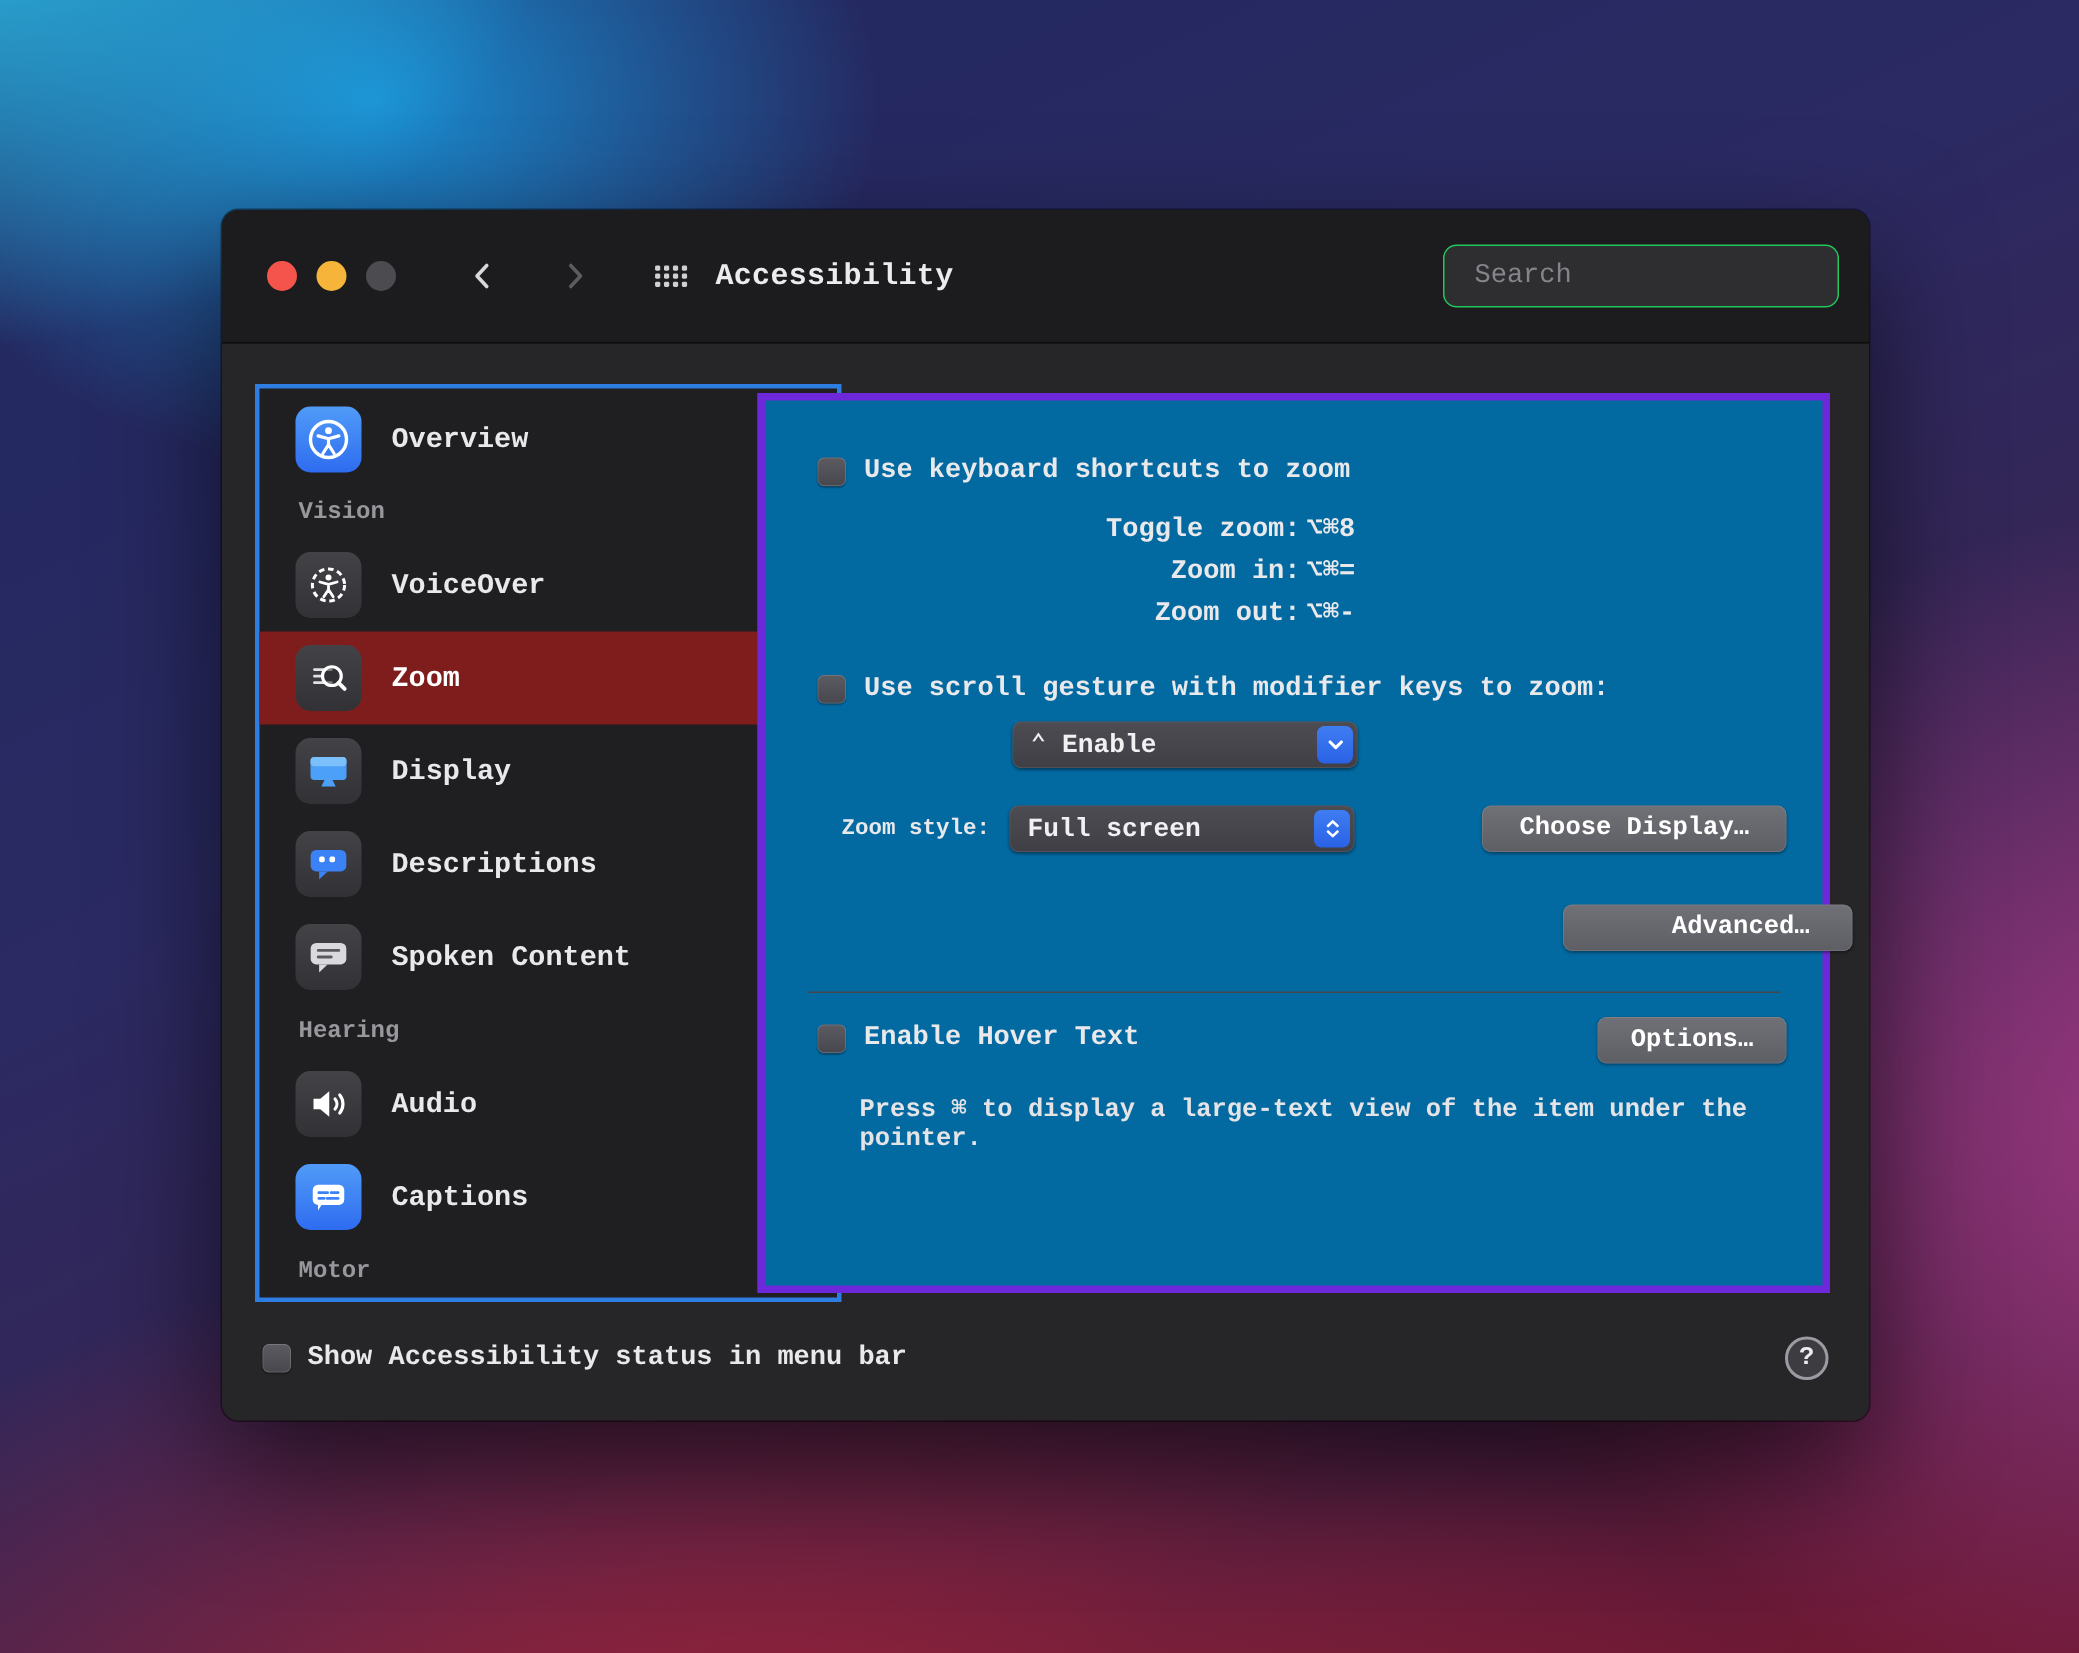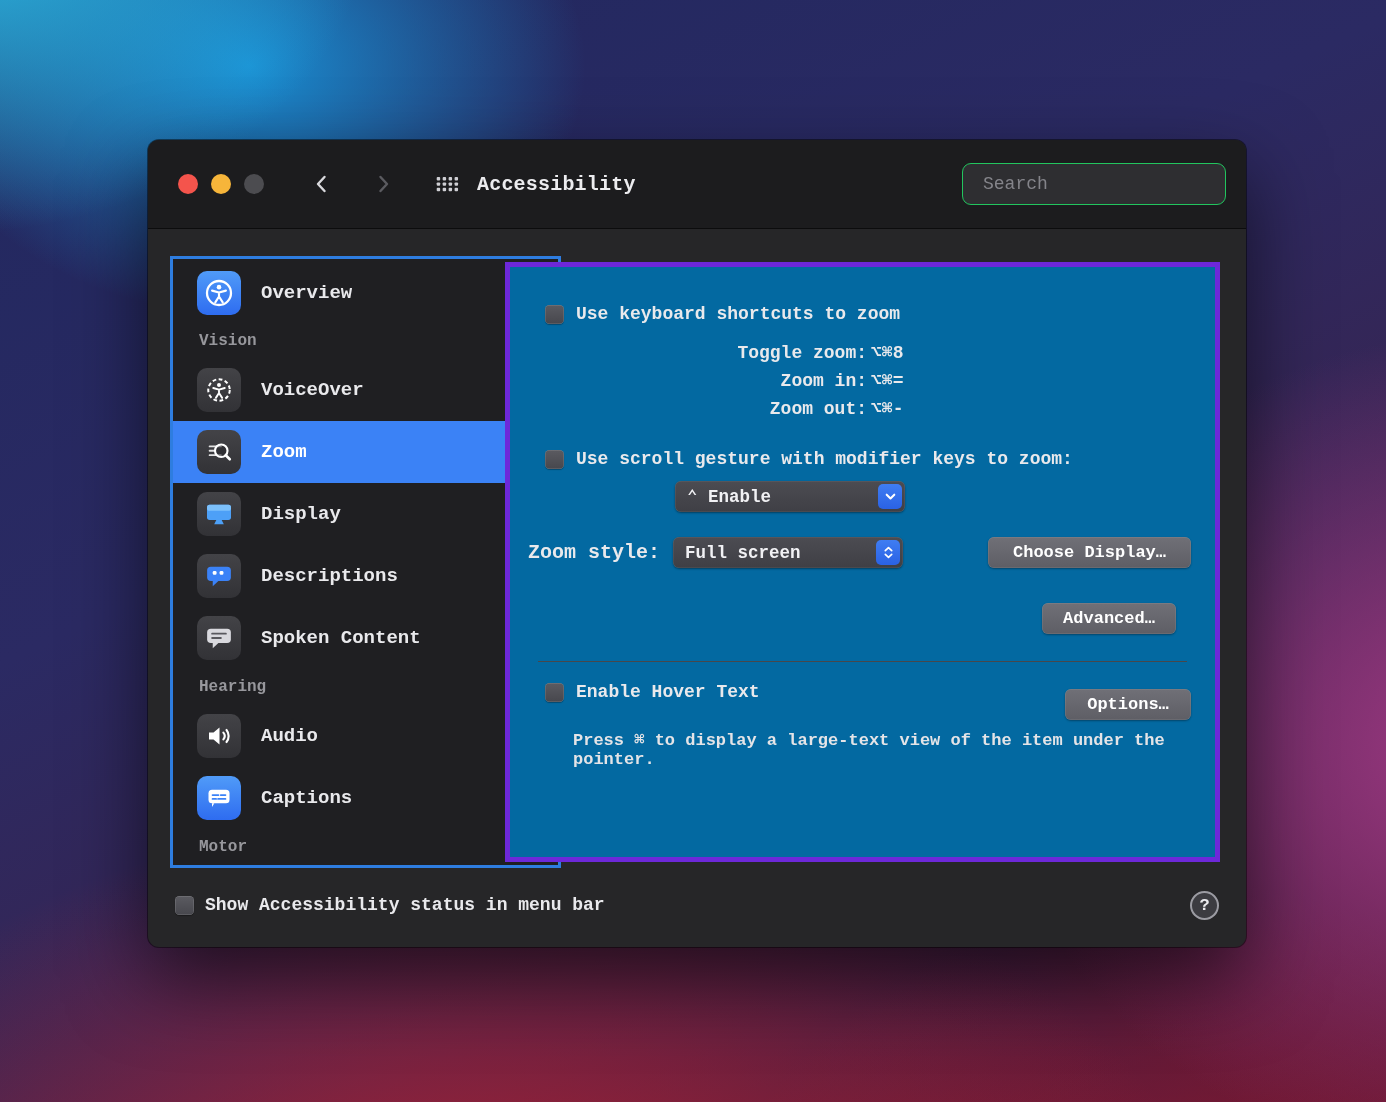--- a/index.html
+++ b/index.html
@@ -31,21 +31,21 @@
   .search{position:absolute;right:20px;top:23px;width:264px;height:42px;background:#2e2e31;
     border:1px solid #22c55e;border-radius:9px;display:flex;align-items:center;padding:0 10px;box-sizing:border-box;}
   .search input{flex:1;margin-left:8px;background:transparent;border:none;outline:none;
     color:#ddd;font-size:18px;font-family:inherit;}
   .search input::placeholder{color:#84848a;}
   
   .sidebar{position:absolute;left:22px;top:116px;width:391px;height:612px;background:#1f1f22;
     border:3px solid #2e7de0;box-sizing:border-box;padding-top:4px;}
   .siderow{display:flex;align-items:center;height:62px;padding-left:24px;gap:20px;cursor:default;}
   .siderow.first{height:60px;}
-  .siderow.selected{background:#3b82f6;}
+  .siderow.selected{background:#7f1d1d;}
   .sidelabel{font-size:19px;font-weight:600;color:#e9e9ec;}
   .siderow.selected .sidelabel{color:#fff;}
   .sectionrow{height:36px;display:flex;align-items:center;padding-left:26px;}
   .sectionlabel{font-size:16px;font-weight:600;color:#97979c;}
   .tile{width:44px;height:44px;border-radius:10px;display:flex;align-items:center;justify-content:center;flex:0 0 auto;}
   .tile-blue{background:linear-gradient(180deg,#509bf8,#2e6cf0);}
   .tile-dark{background:linear-gradient(180deg,#434347,#323236);}
   
   .panel{position:absolute;left:357px;top:122px;width:715px;height:600px;background:#0369a1;
     border:5px solid #6d28d9;box-sizing:border-box;}
@@ -56,21 +56,21 @@
   .cblabel{font-size:18px;font-weight:600;color:#e9e9ec;}
   .shortcuts{position:absolute;left:0;top:72px;display:grid;grid-template-columns:357px auto;column-gap:4px;}
   .shortcuts .sl{text-align:right;font-size:18px;font-weight:600;color:#e9e9ec;line-height:28px;}
   .shortcuts .sk{text-align:left;font-size:18px;font-weight:600;color:#e9e9ec;line-height:28px;}
   .select{position:absolute;height:31px;border-radius:6px;display:flex;align-items:center;
     background:linear-gradient(180deg,#4c4c52,#3f3f45);
     box-shadow:inset 0 0 0 .5px rgba(255,255,255,.12),0 1px 2px rgba(0,0,0,.4);cursor:default;}
   .select .stext{flex:1;padding-left:12px;font-size:17.5px;font-weight:600;color:#f1f1f4;white-space:nowrap;}
   .select .cap{width:24px;height:25px;margin-right:3px;border-radius:5px;
     background:linear-gradient(180deg,#3f7df2,#2a62e5);display:flex;align-items:center;justify-content:center;}
-  .fieldlabel{position:absolute;font-size:20px;font-weight:600;color:#e9e9ec;line-height:31px;}
+  .fieldlabel{position:absolute;font-size:15px;font-weight:600;color:#e9e9ec;line-height:31px;}
   .btn{position:absolute;height:31px;border-radius:6px;display:flex;align-items:center;justify-content:center;
     background:linear-gradient(180deg,#707077,#5e5e65);
     box-shadow:inset 0 0 0 .5px rgba(255,255,255,.15),0 1px 2px rgba(0,0,0,.35);
     color:#fff;font-size:17px;font-weight:600;cursor:default;white-space:nowrap;}
   .divider{position:absolute;left:28px;right:28px;top:394px;height:1px;background:#47474b;}
   .hint{position:absolute;left:63px;top:462px;font-size:17px;font-weight:600;color:#e4e4e7;}
   
   .footrow{position:absolute;left:27px;top:752px;display:flex;align-items:center;gap:11px;height:26px;}
   .helpbtn{position:absolute;left:1042px;top:751px;width:29px;height:29px;border-radius:50%;
     background:#3c3c41;border:2px solid #9b9ba2;box-sizing:border-box;display:flex;align-items:center;justify-content:center;
@@ -267,30 +267,30 @@
         <span class="stext">Full screen</span>
         <span class="cap">
           <svg viewBox="0 0 12 16" width="11" height="15">
               <path d="M2.5 6 L6 2.6 L9.5 6 M2.5 10 L6 13.4 L9.5 10" stroke="#fff" stroke-width="1.8" fill="none" stroke-linecap="round" stroke-linejoin="round"></path>
             </svg>
         </span>
       </div>
 
       <div class="btn" style="left:478px;top:270px;width:203px;">Choose Display…</div>
 
-      <div class="btn" style="left:532px;top:336px;width:134px;">Advanced…</div>
+      <div class="btn" style="left:532px;top:336px;width:149px;padding-left:44px;">Advanced…</div>
 
       <div class="divider"></div>
 
       <div class="cbrow" style="left:35px;top:412px;">
         <span class="checkbox"></span>
         <span class="cblabel">Enable Hover Text</span>
       </div>
 
-      <div class="btn" style="left:555px;top:422px;width:126px;">Options…</div>
+      <div class="btn" style="left:555px;top:411px;width:126px;">Options…</div>
 
       <div class="hint">Press ⌘ to display a large-text view of the item under the pointer.</div>
     </div>
 
     <div class="footrow">
       <span class="checkbox"></span>
       <span class="cblabel">Show Accessibility status in menu bar</span>
     </div>
     <div class="helpbtn">
       <span>?</span>

